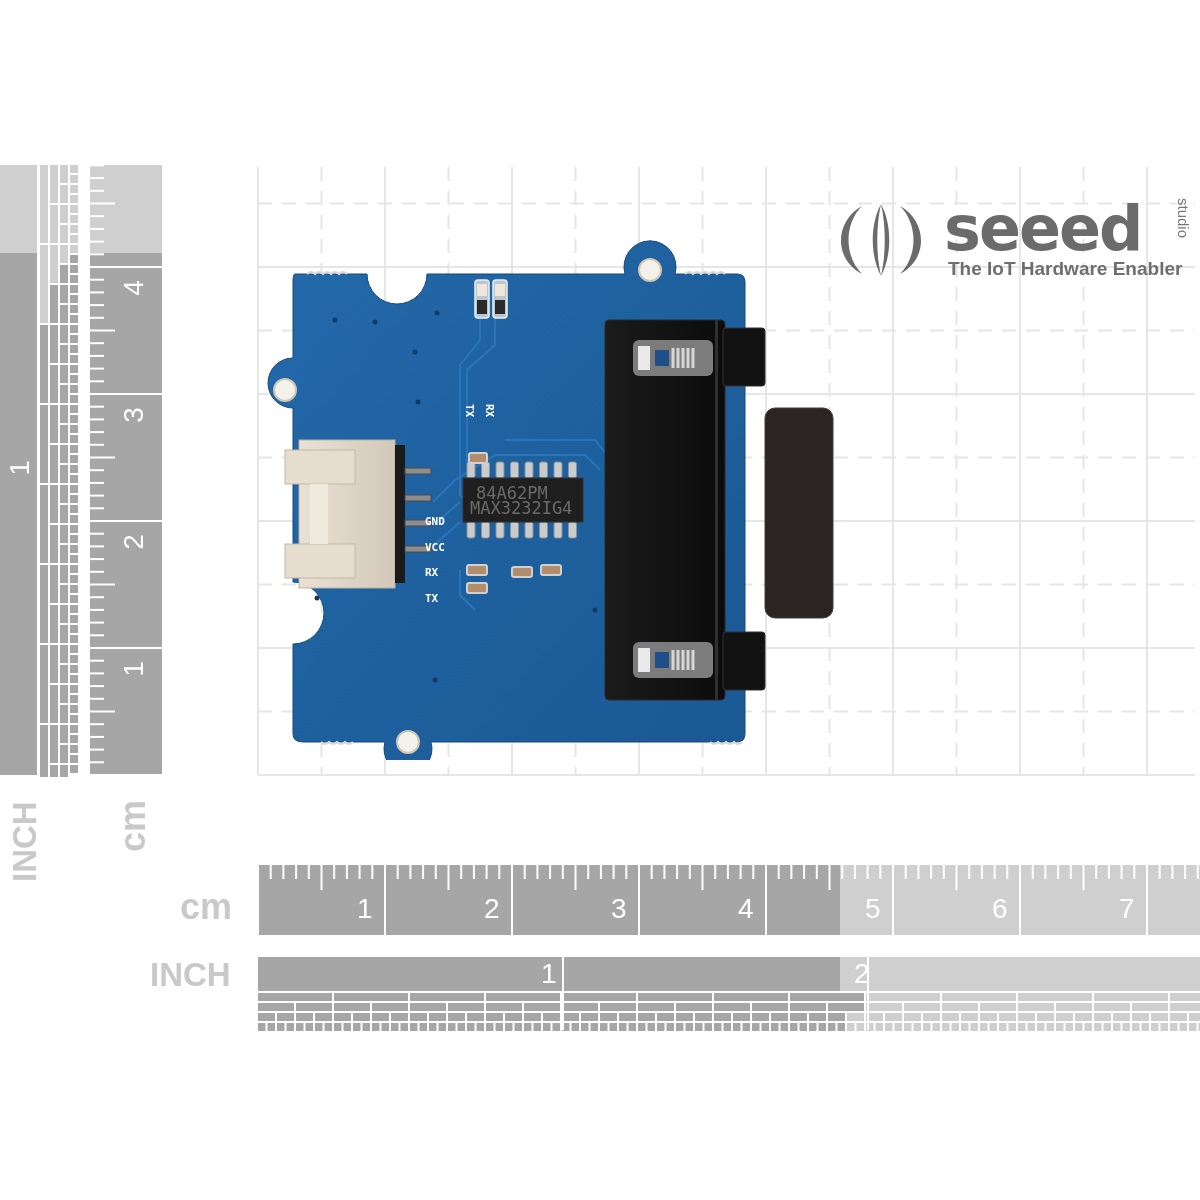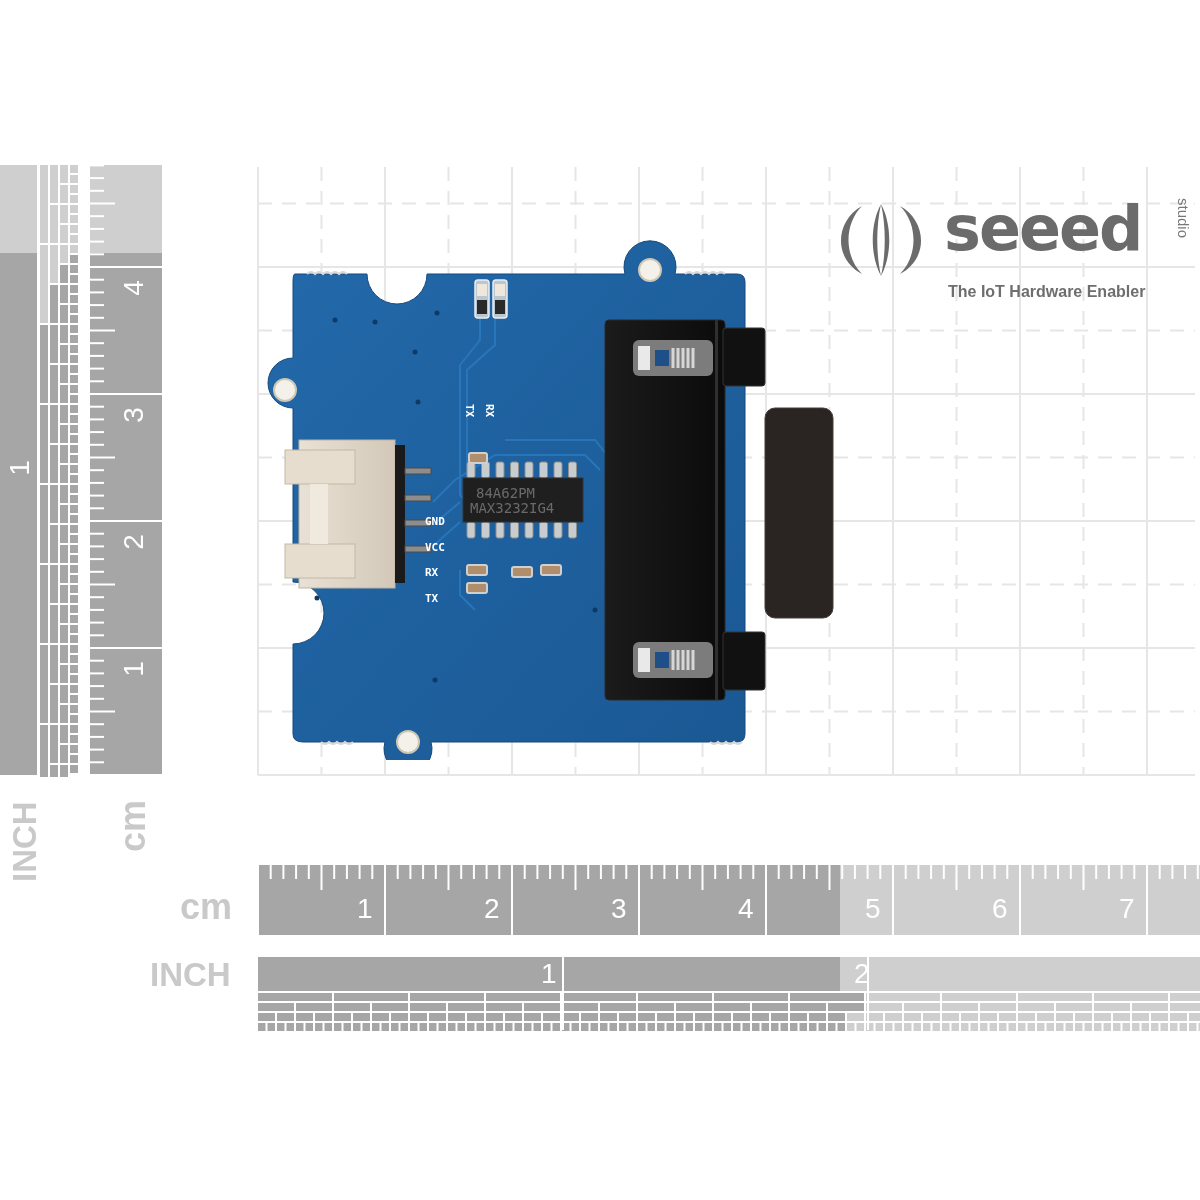--- a/index.html
+++ b/index.html
@@ -510,21 +510,21 @@
     <svg class="abs" style="left:0;top:2px" width="100" height="80">
       <path d="M30 8 C4 22 0 60 30 76 C12 58 12 26 30 8 Z" fill="#6b6b6b"></path>
       <path d="M68 8 C94 22 98 60 68 76 C86 58 86 26 68 8 Z" fill="#6b6b6b"></path>
       <path d="M49 6 C38 26 38 58 49 78 C44 56 44 28 49 6 Z" fill="#6b6b6b"></path>
       <path d="M49 6 C60 26 60 58 49 78 C54 56 54 28 49 6 Z" fill="#6b6b6b"></path>
     </svg>
     <div class="abs logo-word" style="left:112px;top:-4px;font-size:62px;letter-spacing:-2px;">seeed</div>
     <div class="abs studio" style="left:344px;top:2px;width:20px;height:60px;">
       <div style="transform:rotate(90deg);transform-origin:0 0;position:absolute;left:16px;top:0;font-size:15px;white-space:nowrap;">studio</div>
     </div>
-    <div class="abs tagline" style="left:116px;top:62px;font-size:16px;white-space:nowrap;margin-top:25px;">The IoT Hardware Enabler</div>
+    <div class="abs tagline" style="left:116px;top:62px;font-size:19px;white-space:nowrap;">The IoT Hardware Enabler</div>
   </div>
 
   <svg class="abs" style="left:255px;top:240px" width="590" height="520">
     <defs>
       <linearGradient id="pcbg" x1="0" y1="0" x2="1" y2="1">
         <stop offset="0" stop-color="#2369aa"></stop>
         <stop offset="1" stop-color="#1a5893"></stop>
       </linearGradient>
       <linearGradient id="grovebody" x1="0" y1="0" x2="1" y2="0">
         <stop offset="0" stop-color="#e9e1d5"></stop>
@@ -650,21 +650,21 @@
   <div class="abs pin-label" style="left:425px;top:465px;font-size:11px;line-height:25.5px;">
     <div>GND</div>
     <div>VCC</div>
     <div>RX</div>
     <div>TX</div>
   </div>
   <div class="abs pin-label" style="left:472px;top:360px;width:40px;height:20px;">
     <div style="position:absolute;left:4px;top:0;transform:rotate(90deg);transform-origin:0 0;font-size:11px;">TX</div>
     <div style="position:absolute;left:24px;top:0;transform:rotate(90deg);transform-origin:0 0;font-size:11px;">RX</div>
   </div>
-  <div class="abs chip-text" style="left:470px;top:486px;font-size:14px;line-height:15px;">
+  <div class="abs chip-text" style="left:470px;top:486px;font-size:17px;line-height:15px;">
     <div style="padding-left:6px">84A62PM</div>
     <div>MAX3232IG4</div>
   </div>
 
   <div id="vnums">
       <div class="abs ruler-num" style="left: 126px; top: 272px; font-size: 28px; transform: rotate(-90deg);">4</div>
       <div class="abs ruler-num" style="left: 126px; top: 399px; font-size: 28px; transform: rotate(-90deg);">3</div>
       <div class="abs ruler-num" style="left: 126px; top: 526px; font-size: 28px; transform: rotate(-90deg);">2</div>
       <div class="abs ruler-num" style="left: 126px; top: 653px; font-size: 28px; transform: rotate(-90deg);">1</div>
       <div class="abs ruler-num" style="left: 12px; top: 452px; font-size: 28px; transform: rotate(-90deg);">1</div>

